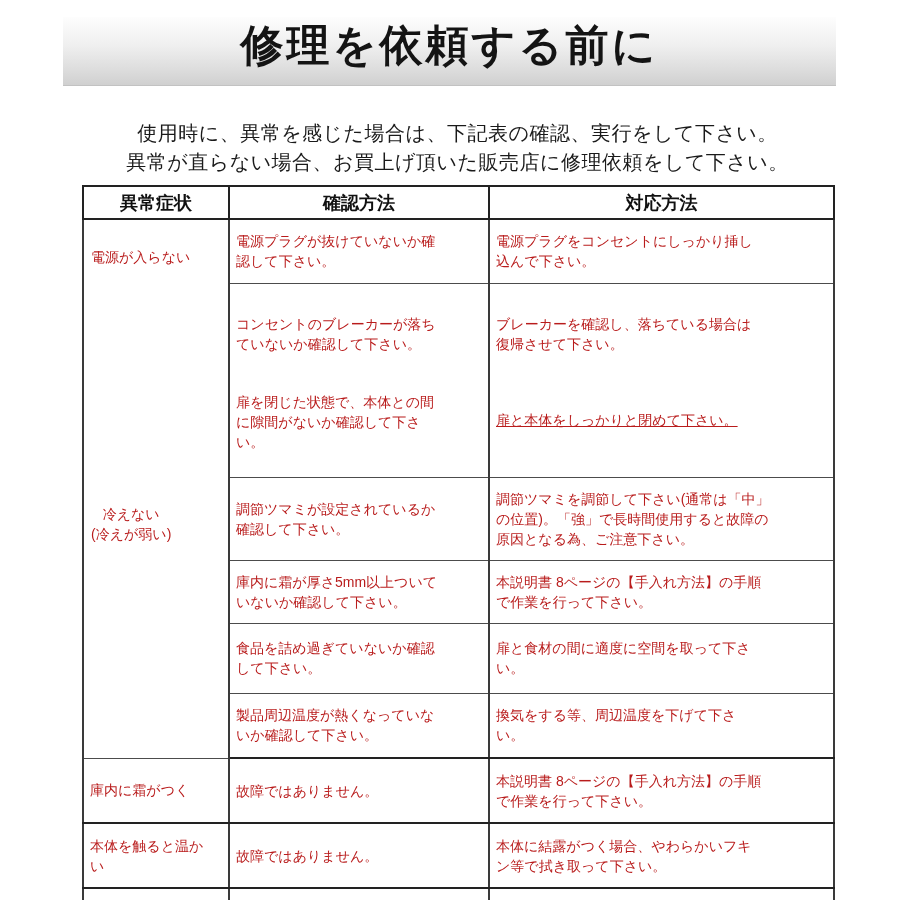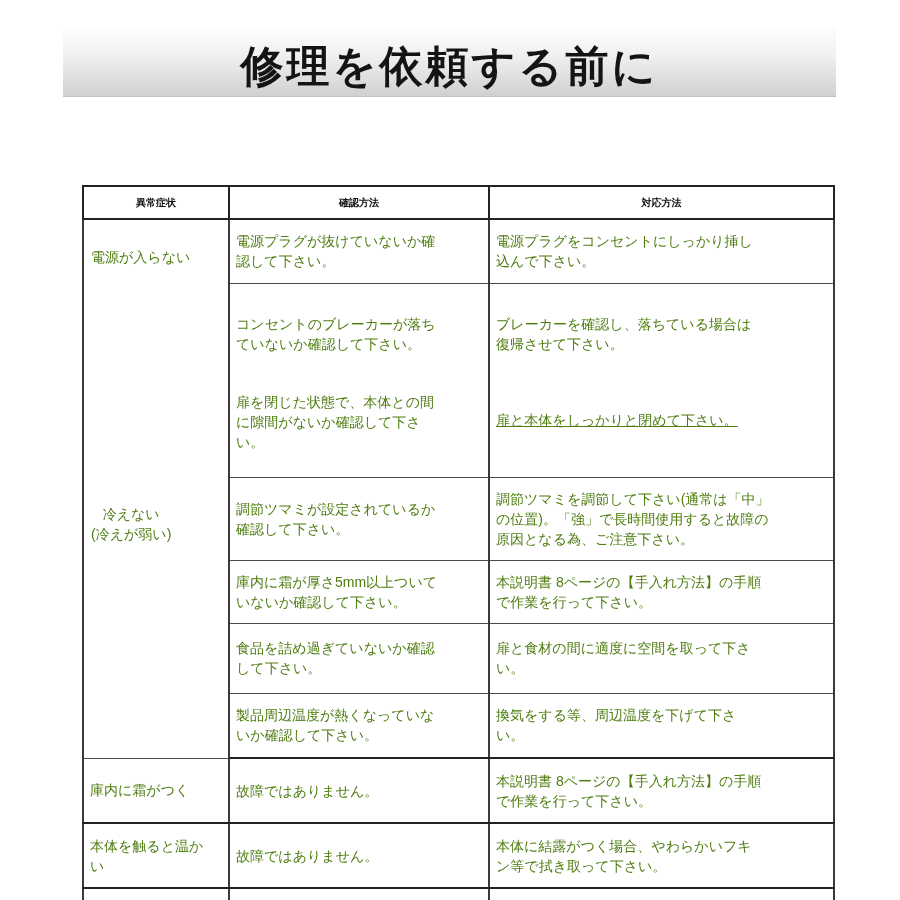--- a/index.html
+++ b/index.html
@@ -1,44 +1,44 @@
 <!DOCTYPE html>
 <html><head>
 <meta charset="utf-8">
 <style>
   * { margin:0; padding:0; box-sizing:border-box; }
   html,body { width:900px; height:900px; background:#ffffff;
     font-family:"Liberation Sans","DejaVu Sans",sans-serif; color:#1c1c1c; }
   #stage { position:relative; width:900px; height:900px; background:#fff; overflow:hidden; }
 
   
-  .banner { position:absolute; left:63px; top:28px; width:773px; height:69px;
+  .banner { position:absolute; left:63px; top:17px; width:773px; height:69px;
     background:linear-gradient(180deg,#fdfdfd 0%,#f0f0f0 40%,#dedede 75%,#d0d0d0 100%);
     border-bottom:1px solid #c2c2c2;
-    display:flex; align-items:flex-end; justify-content:center; }
+    display:flex; align-items:flex-start; justify-content:center; }
   .banner h1 { font-size:43px; font-weight:800; letter-spacing:3px; color:#141414;
     white-space:nowrap; }
 
   
   .intro { position:absolute; left:74px; top:119px; width:767px; text-align:center; }
   .intro div { font-size:20px; line-height:29px; letter-spacing:0.5px; color:#1a1a1a;
     white-space:nowrap; }
 
   
   table.tbl { position:absolute; left:82px; top:185px; width:751px;
     border-collapse:collapse; table-layout:fixed;
     border:2px solid #222; }
   col.c1 { width:146px; } col.c2 { width:260px; } col.c3 { width:345px; }
 
-  th { border:2px solid #222; background:#fff; font-size:10px; font-weight:bold;
+  th { border:2px solid #222; background:#fff; font-size:18px; font-weight:bold;
     text-align:center; vertical-align:middle; height:33px; color:#111; }
 
   td { border-left:2px solid #3a3a3a; border-right:2px solid #3a3a3a;
     font-size:14px; line-height:20px; vertical-align:middle;
-    padding:5px 6px 5px 6px; white-space:pre-line; color:#4d7c0f; }
+    padding:5px 6px 5px 6px; white-space:pre-line; color:#b91c1c; }
 
   
   tr.r1 td, tr.r2 td, tr.r3 td, tr.r4 td, tr.r5 td { border-bottom:1px solid #4c4c4c; }
   
   tr.r6 td, tr.r7 td, tr.r8 td { border-bottom:2px solid #222; }
   td.mega { border-bottom:2px solid #222; }
 
   tr.r1 td:not(.mega) { height:64px; }
   tr.r2 td { height:117px;margin-top:18px; }
   tr.r3 td { height:83px; }
@@ -60,20 +60,24 @@
 </style>
 </head>
 <body>
 
 <div id="stage">
 
   <div class="banner">
     <h1>修理を依頼する前に</h1>
   </div>
 
+  <div class="intro">
+    <div>使用時に、異常を感じた場合は、下記表の確認、実行をして下さい。</div>
+    <div>異常が直らない場合、お買上げ頂いた販売店に修理依頼をして下さい。</div>
+  </div>
 
   <table class="tbl">
     <colgroup>
         <col class="c1">
         <col class="c2">
         <col class="c3">
       </colgroup>
     <thead>
       <tr class="hrow">
         <th>異常症状</th>

